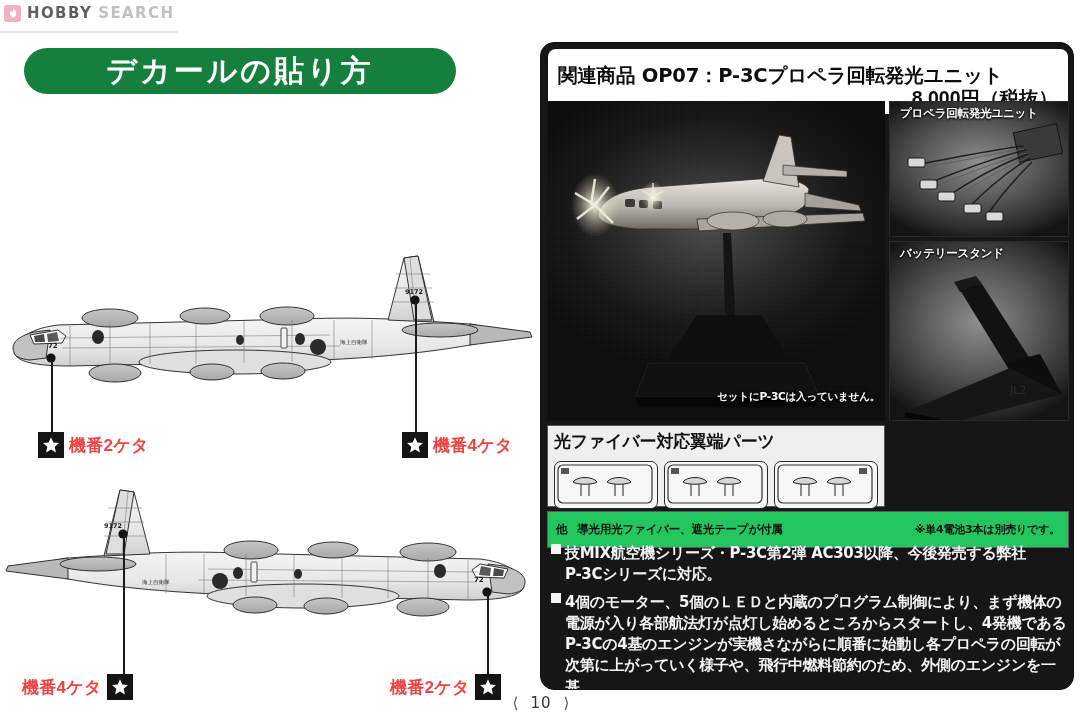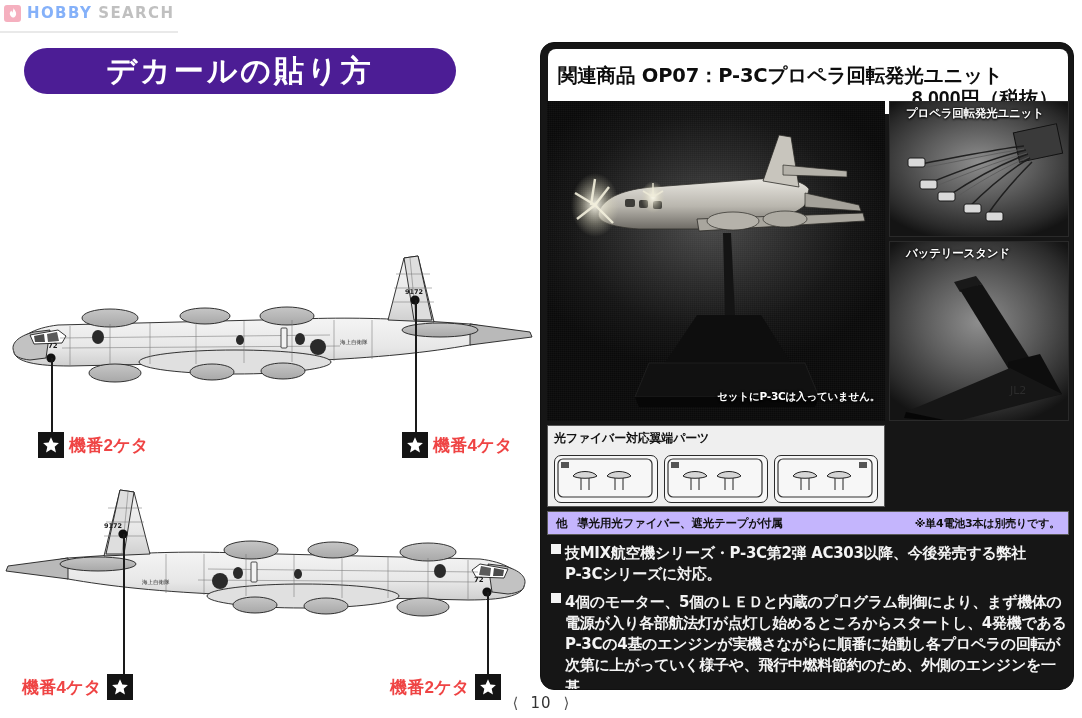--- a/index.html
+++ b/index.html
@@ -7,30 +7,30 @@
     width:1082px;height:718px;background:#ffffff;
     font-family:"DejaVu Sans","Liberation Sans",sans-serif;
     -webkit-font-smoothing:antialiased;overflow:hidden;position:relative;
   }
   .page{position:absolute;inset:0;width:1082px;height:718px;overflow:hidden;background:#fff;}
 
   
   .logo{position:absolute;left:4px;top:4px;display:flex;align-items:center;gap:6px;opacity:.62;}
   .logo-mark{width:17px;height:17px;background:#ef8099;border-radius:3px;display:flex;align-items:center;justify-content:center;}
   .logo-mark svg{display:block;}
-  .logo-hobby{font-size:15px;font-weight:700;letter-spacing:1.4px;color:#3b82f6;font-family:"DejaVu Sans",sans-serif;}
+  .logo-hobby{font-size:15px;font-weight:700;letter-spacing:1.4px;color:#000000;font-family:"DejaVu Sans",sans-serif;}
   .logo-search{font-size:15px;font-weight:700;letter-spacing:1.4px;color:#9a9a9a;font-family:"DejaVu Sans",sans-serif;text-align:center;}
   .logo-rule{position:absolute;left:0;top:31px;width:178px;height:2px;background:#e9e9e9;}
 
   
   .left-col{position:absolute;left:0;top:34px;width:538px;height:684px;}
 
   .banner{
     position:absolute;left:24px;top:14px;width:432px;height:46px;
-    background:#4c1d95;border-radius:23px;
+    background:#15803d;border-radius:23px;
     display:flex;align-items:center;justify-content:center;text-align:center;
   }
   .banner-text{
     color:#fff;font-size:30px;font-weight:700;letter-spacing:3px;
     font-family:"DejaVu Sans",sans-serif;line-height:1;
   }
 
   .steps{position:absolute;left:28px;top:74px;width:480px;}
   .step{
     font-size:17.5px;color:#111;line-height:1.48;letter-spacing:.2px;
@@ -106,44 +106,44 @@
 
   .photo-side{
     position:absolute;left:348px;width:180px;
     background:
       radial-gradient(ellipse 70% 60% at 50% 45%, #8e8e8e 0%, #5b5b5b 45%, #2a2a2a 85%, #141414 100%);
     overflow:hidden;border:1px solid #2a2a2a;box-sizing:border-box;
   }
   .photo-side.a{top:58px;height:136px;}
   .photo-side.b{top:198px;height:180px;}
   .side-caption{
-    position:absolute;left:16px;top:4px;color:#fff;font-size:11.5px;font-weight:700;
+    position:absolute;left:10px;top:4px;color:#fff;font-size:11.5px;font-weight:700;
     text-shadow:0 0 3px #000,0 1px 2px #000;font-family:"DejaVu Sans",sans-serif;
     letter-spacing:-.2px;
   }
 
   
   .parts-box{
     position:absolute;left:6px;top:382px;width:338px;height:82px;
     background:#efefef;border:1px solid #555;box-sizing:border-box;padding:4px 6px;
   }
   .parts-title{
-    font-size:12px;font-weight:700;color:#111;margin-bottom:8px;
+    font-size:17px;font-weight:700;color:#111;margin-bottom:8px;
     font-family:"DejaVu Sans",sans-serif;letter-spacing:-.2px;
   }
   .sprue-row{display:flex;gap:6px;}
   .sprue{
     width:104px;height:48px;border:1.6px solid #2b2b2b;border-radius:7px;
     background:#f7f7f7;position:relative;box-sizing:border-box;
   }
 
   
   .notes-strip{
-    position:absolute;left:6px;top:468px;width:522px;height:24px;
-    background:#c4b5fd;border:1px solid #5a5a5a;box-sizing:border-box;
+    position:absolute;left:6px;top:468px;width:522px;height:37px;
+    background:#22c55e;border:1px solid #5a5a5a;box-sizing:border-box;
     display:flex;align-items:center;justify-content:space-between;padding:0 8px;
   }
   .notes-left{font-size:11.5px;font-weight:700;color:#111;font-family:"DejaVu Sans",sans-serif;letter-spacing:-.2px;}
   .notes-left .lead{margin-right:10px;}
   .notes-right{font-size:11px;font-weight:700;color:#111;font-family:"DejaVu Sans",sans-serif;letter-spacing:-.2px;}
 
   
   .desc{
     position:absolute;left:10px;top:500px;width:516px;
     color:#f4f4f4;font-size:15px;line-height:1.42;font-weight:700;

